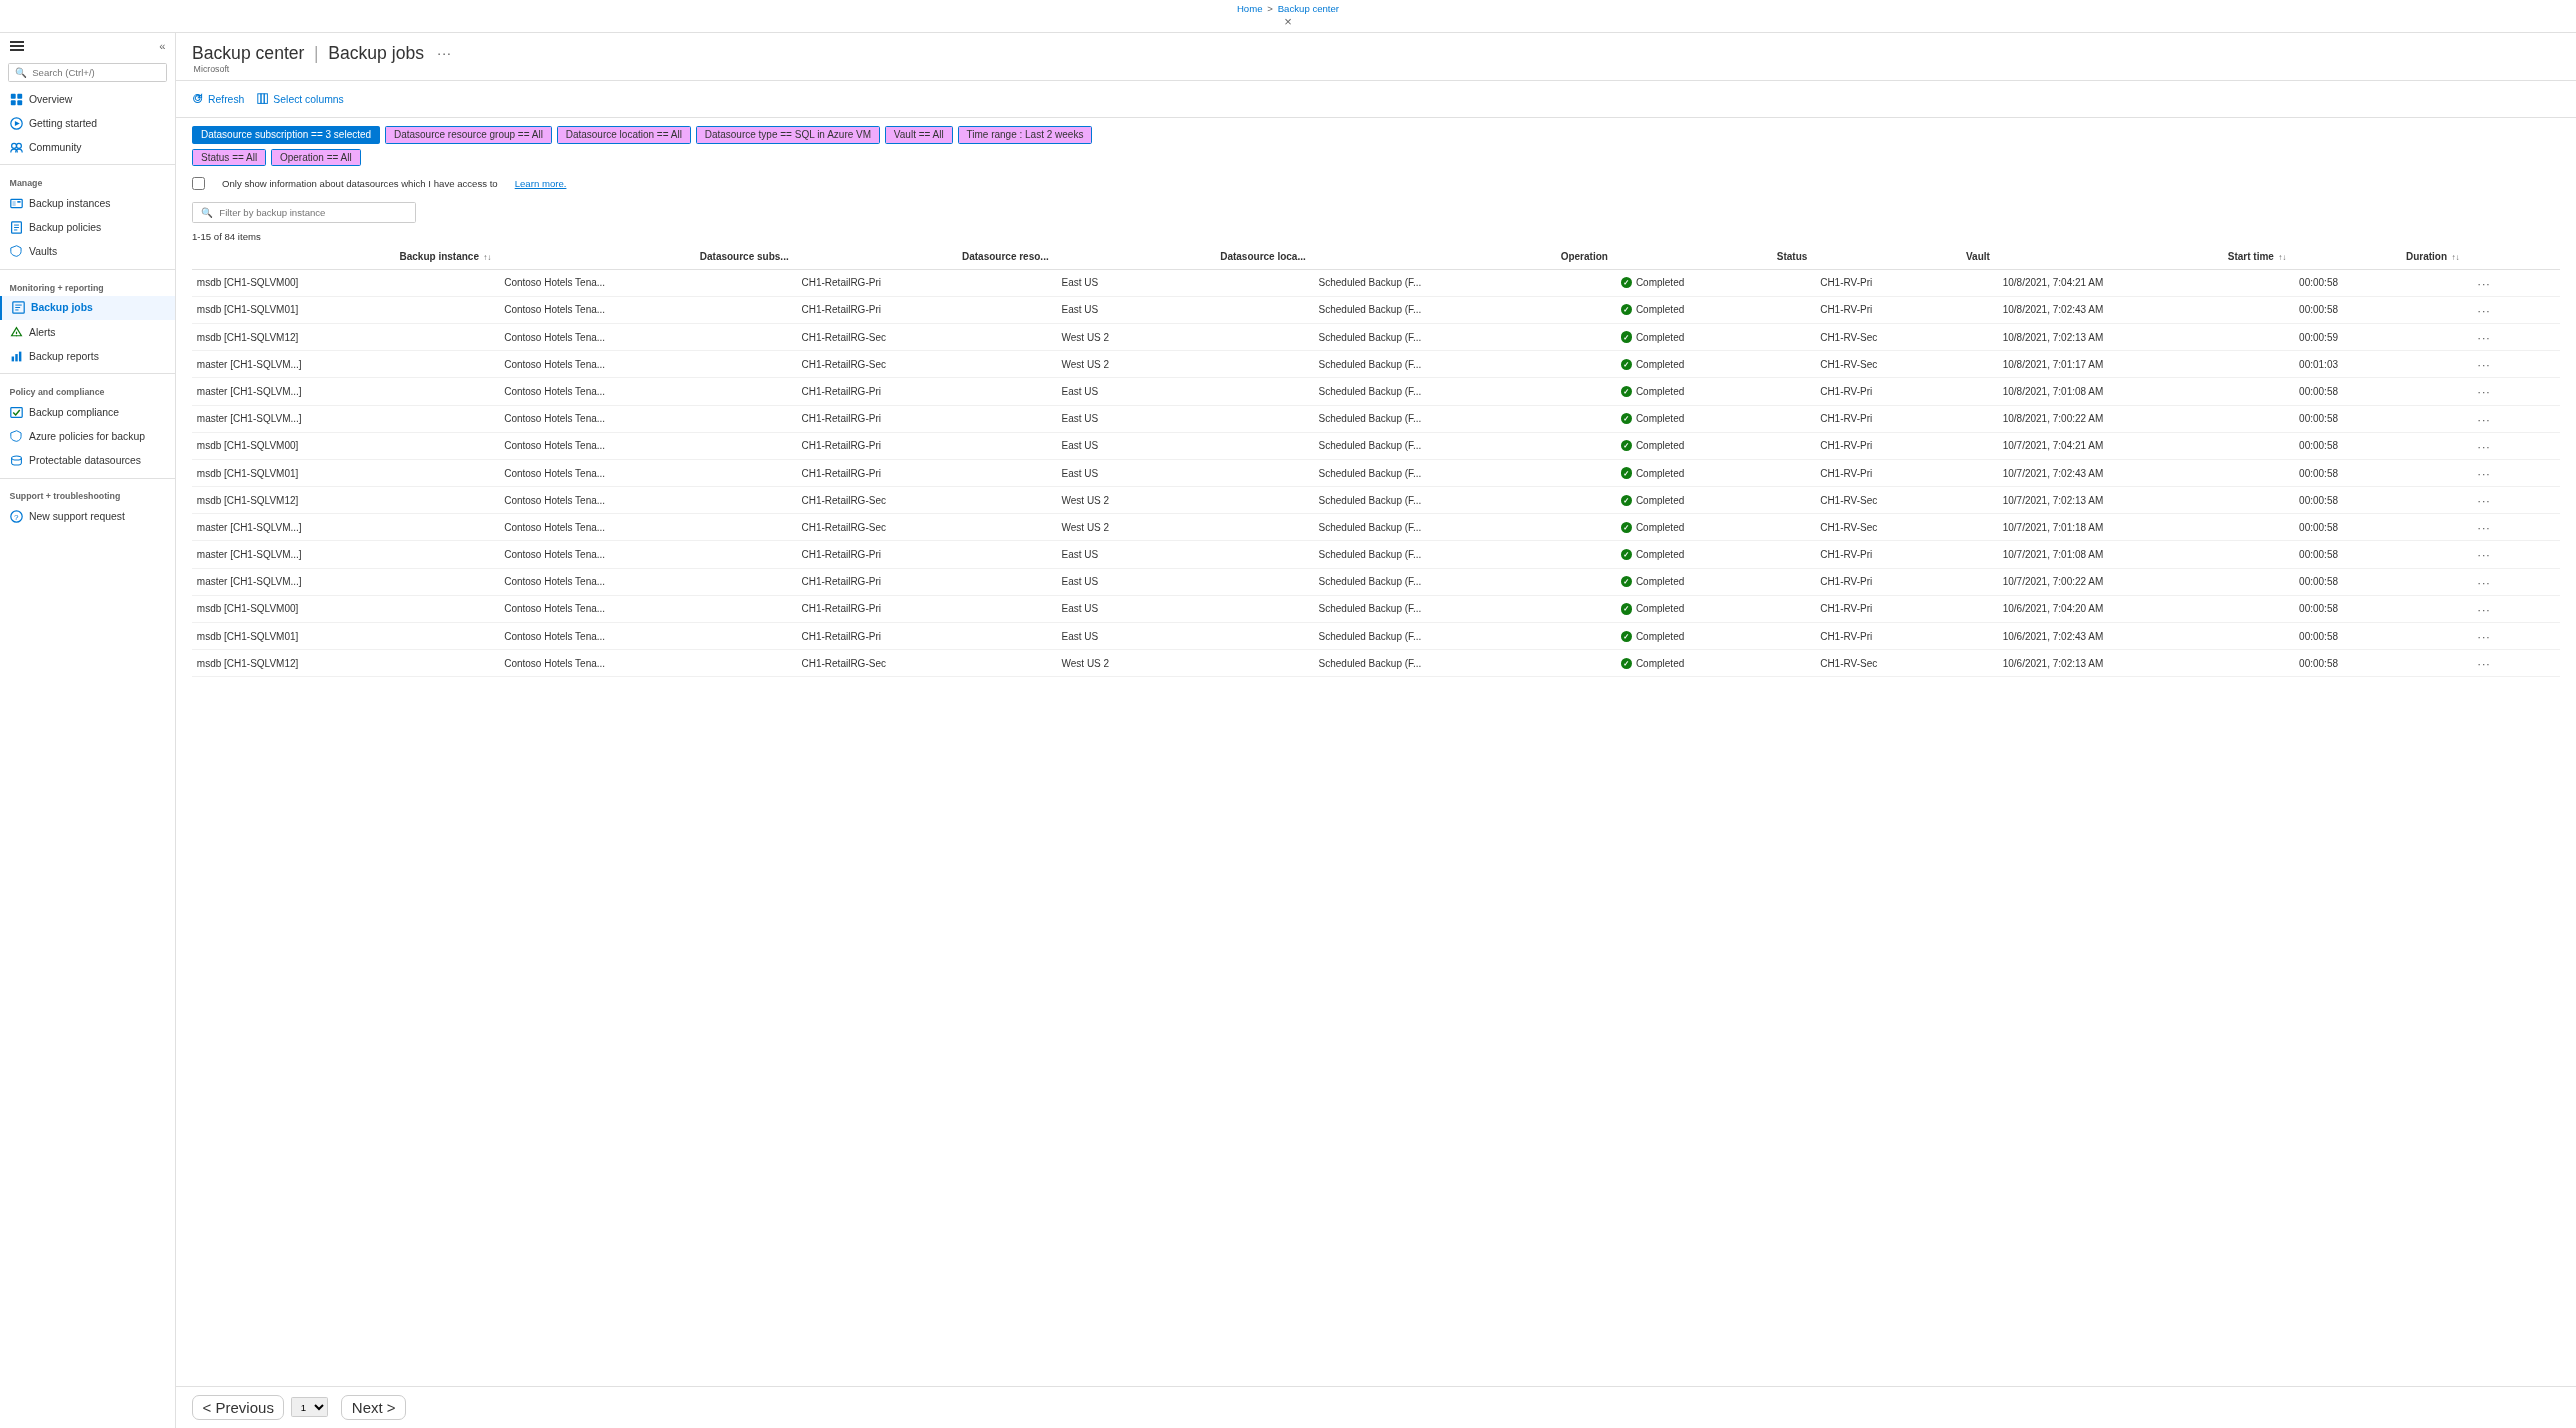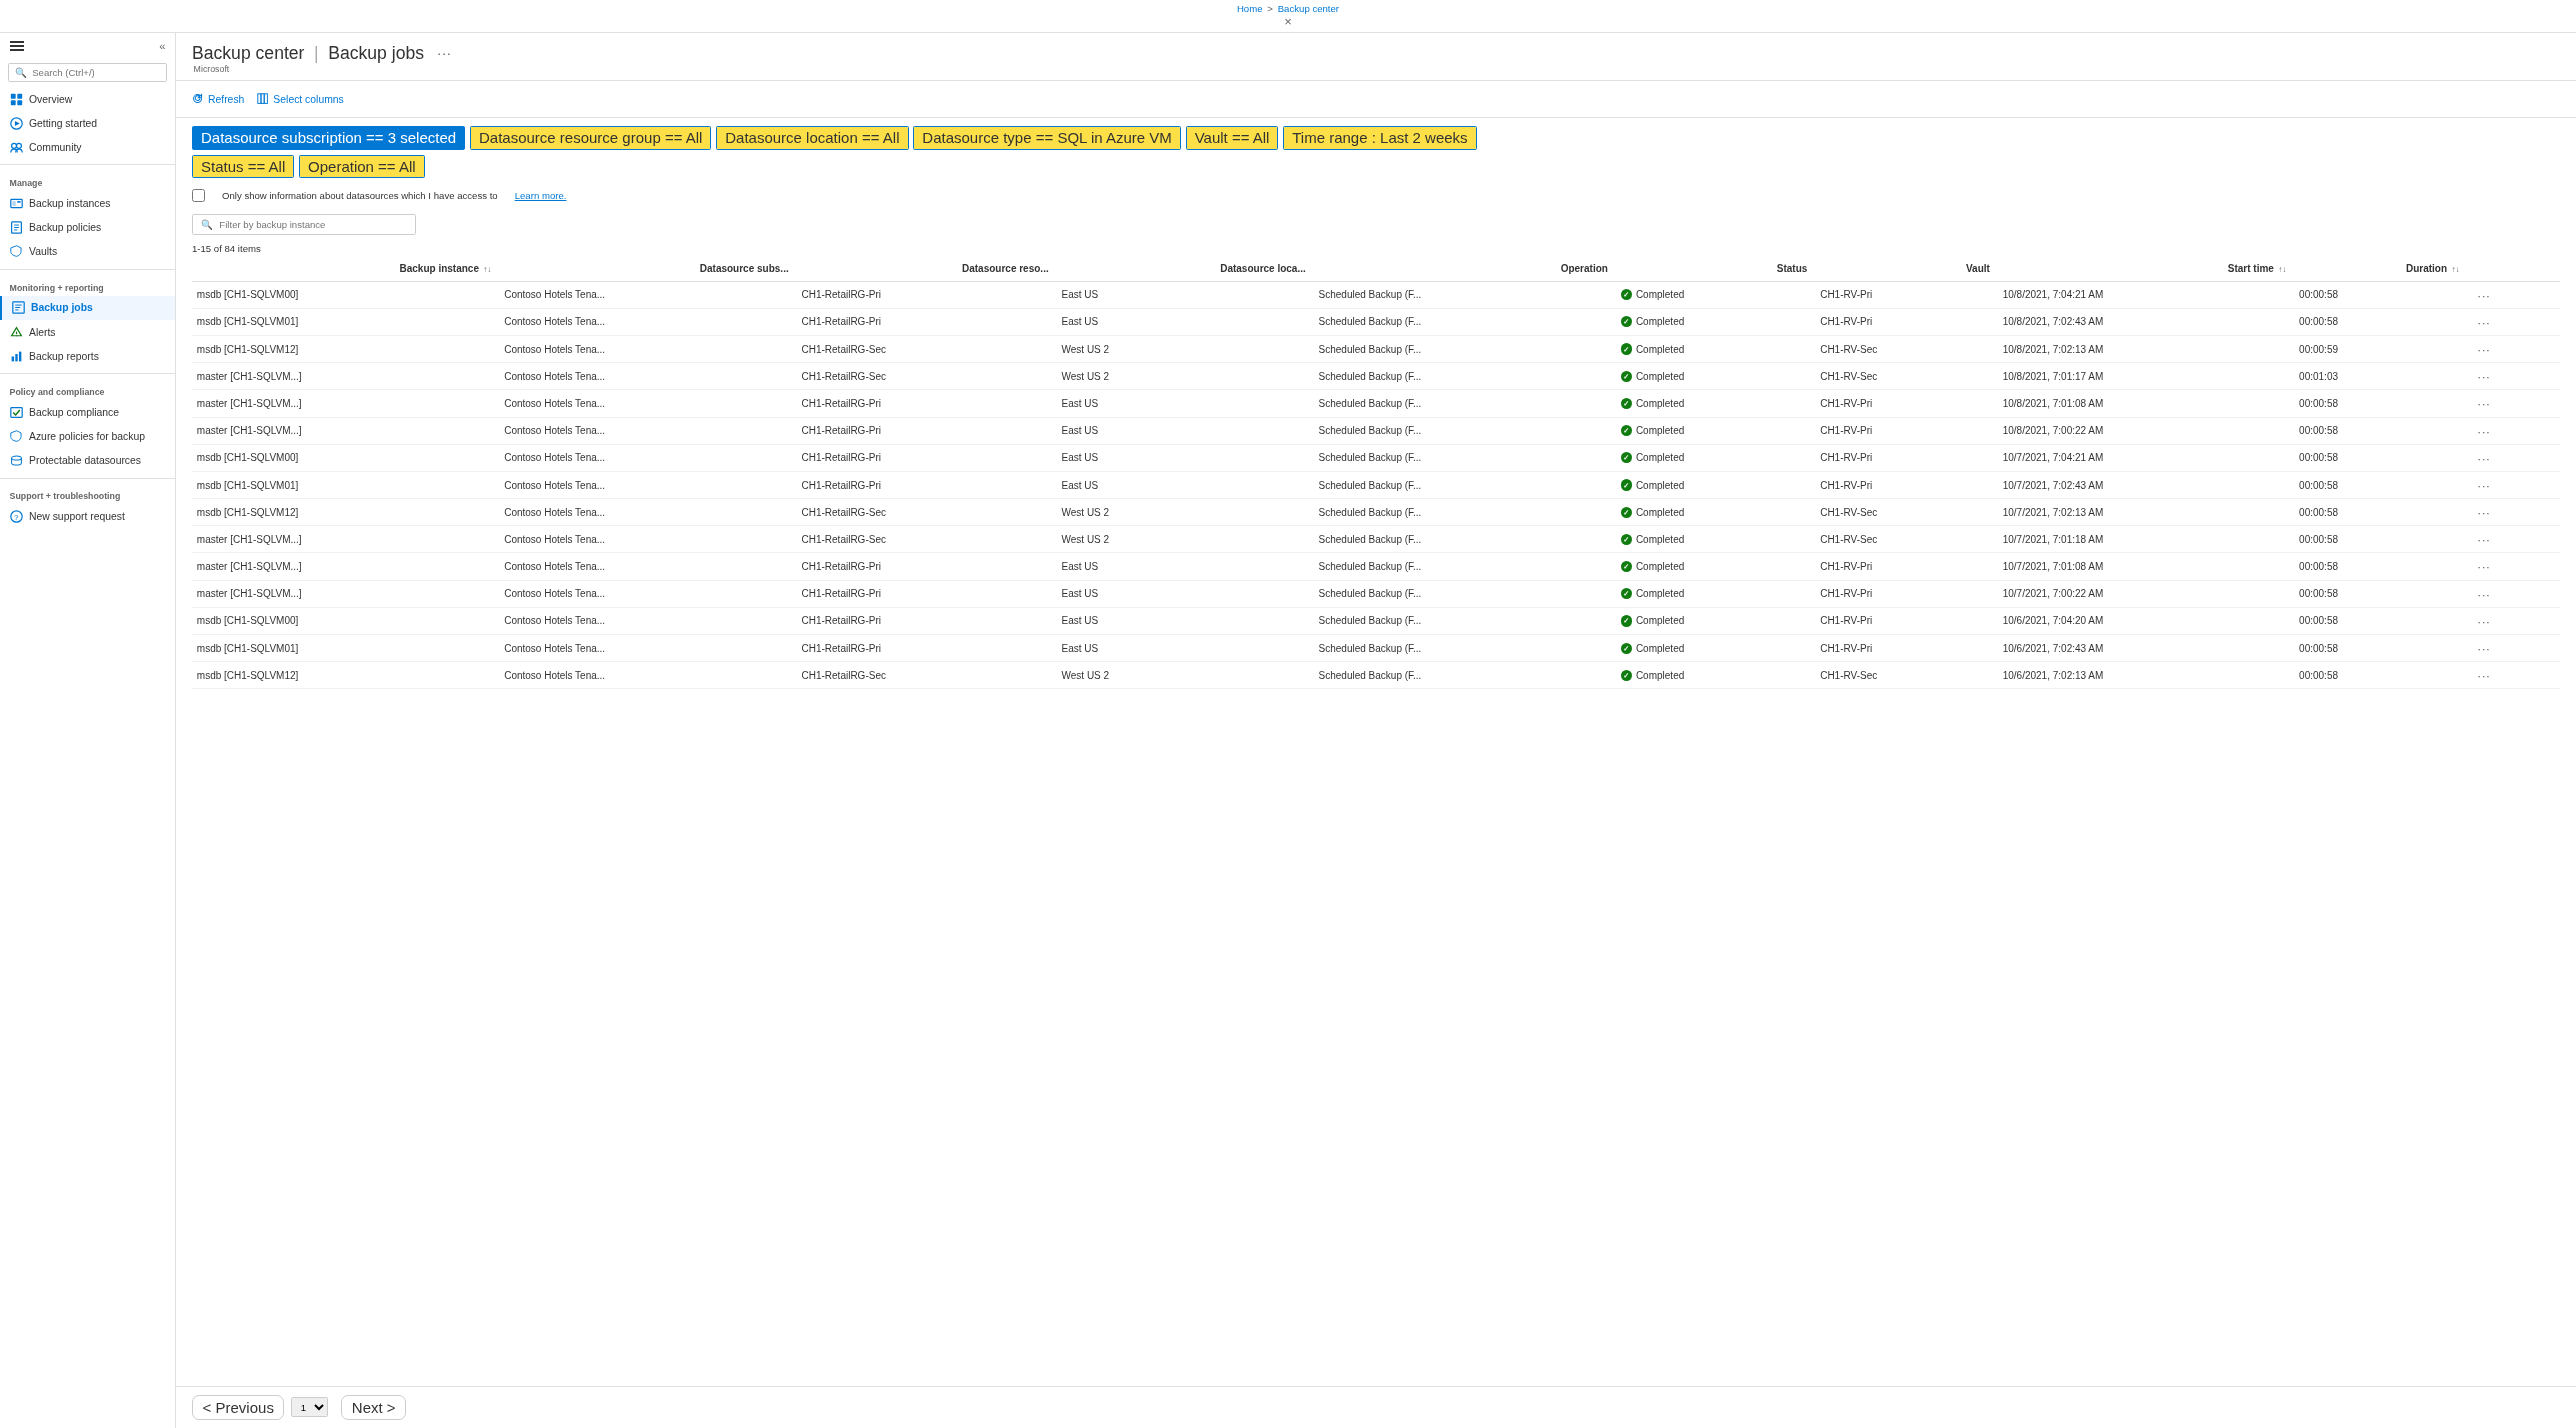--- a/index.html
+++ b/index.html
@@ -35,23 +35,23 @@
     .page-title-row { display: flex; align-items: center; gap: 6.4px; }
     .page-subtitle { font-size: 8.8px; color: #666; padding-left: 1.6px; }
     .more-btn { color: #666; font-size: 14.4px; cursor: pointer; margin-left: 6.4px; }
 
     
     .toolbar { display: flex; align-items: center; gap: 13px; padding: 8px 16px; border-bottom: 0.8px solid #e0e0e0; }
     .toolbar-btn { display: flex; align-items: center; gap: 4.8px; background: none; border: none; cursor: pointer; color: #0078d4; font-size: 10.4px; padding: 3.2px 0; }
 
     
     .filters { display: flex; flex-wrap: wrap; gap: 4.8px; padding: 8px 16px 4.8px 16px; }
-    .filter-tag { display: flex; align-items: center; border: 0.8px solid #0078d4; border-radius: 1.6px; padding: 2.4px 8px; font-size: 15px; cursor: pointer; }
+    .filter-tag { display: flex; align-items: center; border: 0.8px solid #0078d4; border-radius: 1.6px; padding: 2.4px 8px; font-size: 10px; cursor: pointer; }
     .filter-tag.active { background: #0078d4; color: #fff; }
-    .filter-tag:not(.active) { background: #fde047; color: #333; }
+    .filter-tag:not(.active) { background: #f0abfc; color: #333; }
 
     
     .checkbox-row { display: flex; align-items: center; gap: 17px; padding: 6.4px 16px; font-size: 9.6px; color: #333; }
     .checkbox-row a { color: #0078d4; }
 
     
     .filter-input-row { padding: 4.8px 16px 3.2px 16px; }
     .filter-input { display: flex; align-items: center; border: 0.8px solid #ccc; border-radius: 1.6px; padding: 4px 8px; gap: 6.4px; width: 224px; }
     .filter-input input { border: none; outline: none; font-size: 9.6px; width: 100%; color: #666; }
 

